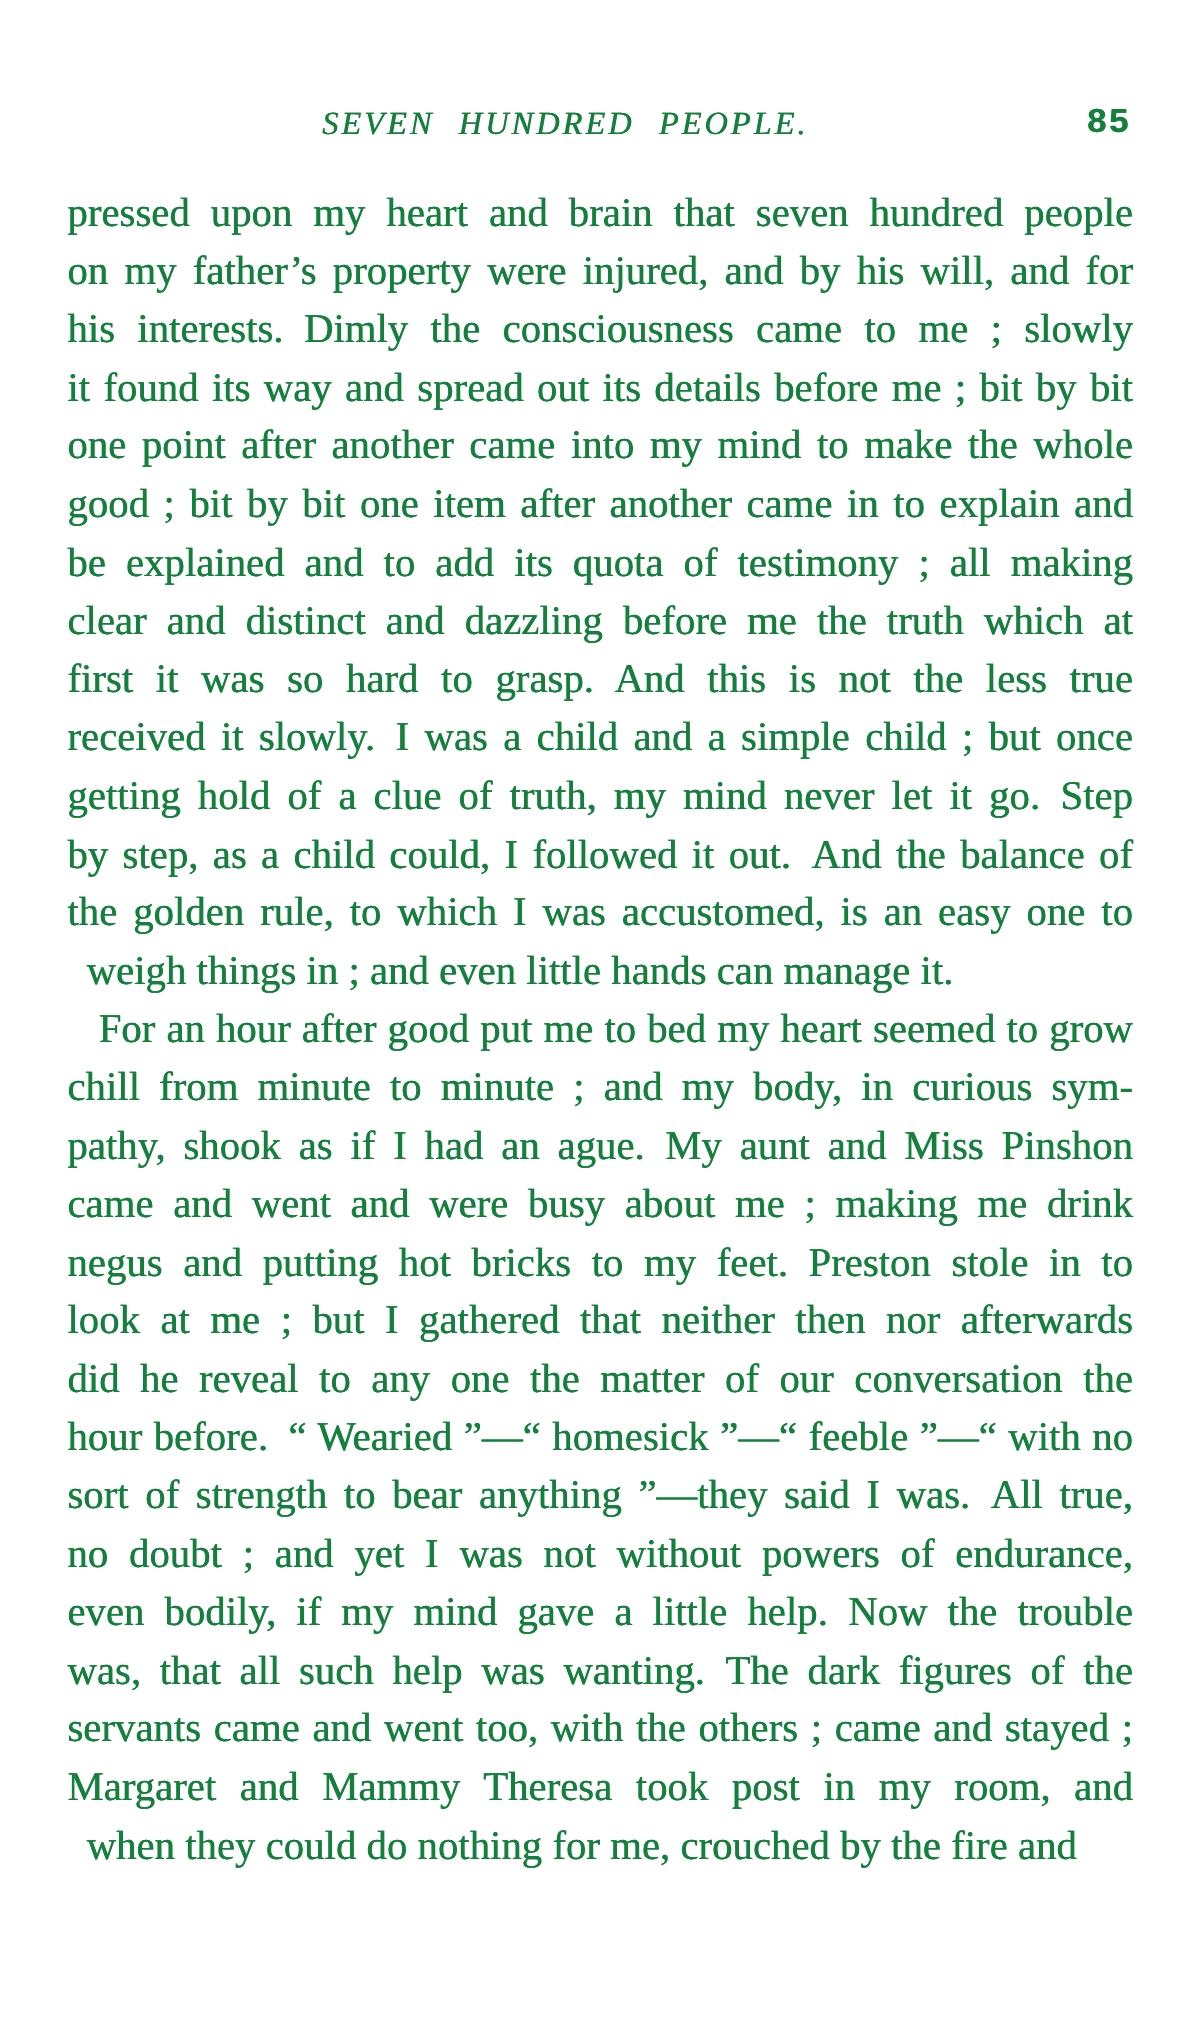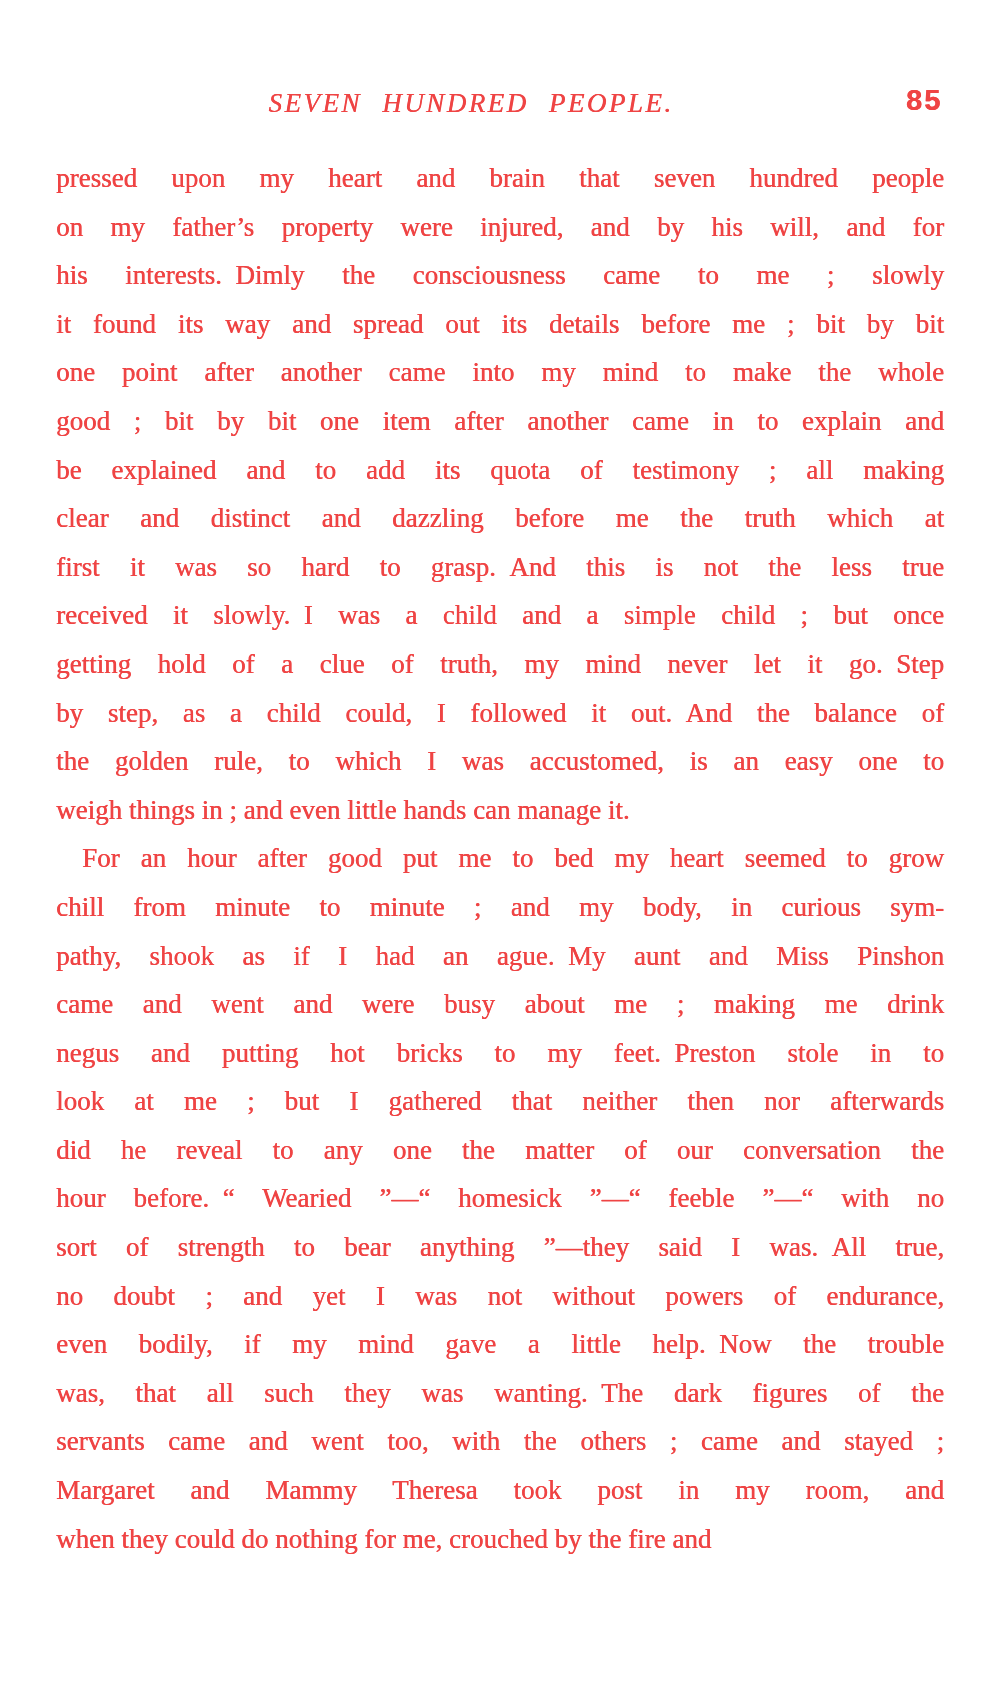--- a/index.html
+++ b/index.html
@@ -42,36 +42,37 @@
   .page-number {
     position: absolute;
     right: 2px;
     top: -2px;
     font-size: 29px;
     font-weight: bold;
     letter-spacing: 1px;
     font-family: Liberation Mono, monospace;
   }
   .page-body .line {
-    font-size: 27px;
+    font-size: 34px;
     line-height: 48.6px;
     text-align: justify;
     text-align-last: justify;
   }
   .page-body .line.para-last {
     text-align-last: left;
+    margin-left: 16px;
   }
   .page-body .line.indent {
     text-indent: 26px;
   }
 </style>
 </head>
 <body style="background: rgb(255, 255, 255);">
 
-<div class="page" style="color: #ef4444;">
+<div class="page" style="color: #15803d;">
   <div class="header-row">
     <div class="header-title">SEVEN HUNDRED PEOPLE.</div>
     <div class="page-number">85</div>
   </div>
   <div class="page-body">
 
   <div class="line">pressed upon my heart and brain that seven hundred people</div>
       <div class="line">on my father’s property were injured, and by his will, and for</div>
       <div class="line">his interests. Dimly the consciousness came to me ; slowly</div>
       <div class="line">it found its way and spread out its details before me ; bit by bit</div>
@@ -89,18 +90,18 @@
       <div class="line">chill from minute to minute ; and my body, in curious sym-</div>
       <div class="line">pathy, shook as if I had an ague. My aunt and Miss Pinshon</div>
       <div class="line">came and went and were busy about me ; making me drink</div>
       <div class="line">negus and putting hot bricks to my feet. Preston stole in to</div>
       <div class="line">look at me ; but I gathered that neither then nor afterwards</div>
       <div class="line">did he reveal to any one the matter of our conversation the</div>
       <div class="line">hour before. “ Wearied ”—“ homesick ”—“ feeble ”—“ with no</div>
       <div class="line">sort of strength to bear anything ”—they said I was. All true,</div>
       <div class="line">no doubt ; and yet I was not without powers of endurance,</div>
       <div class="line">even bodily, if my mind gave a little help. Now the trouble</div>
-      <div class="line">was, that all such they was wanting. The dark figures of the</div>
+      <div class="line">was, that all such help was wanting. The dark figures of the</div>
       <div class="line">servants came and went too, with the others ; came and stayed ;</div>
       <div class="line">Margaret and Mammy Theresa took post in my room, and</div>
       <div class="line para-last">when they could do nothing for me, crouched by the fire and</div>
     </div>
 </div>
 
 </body></html>

